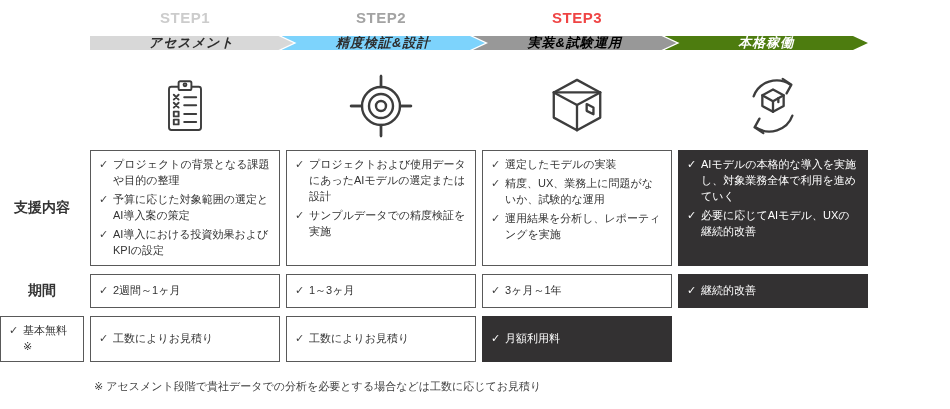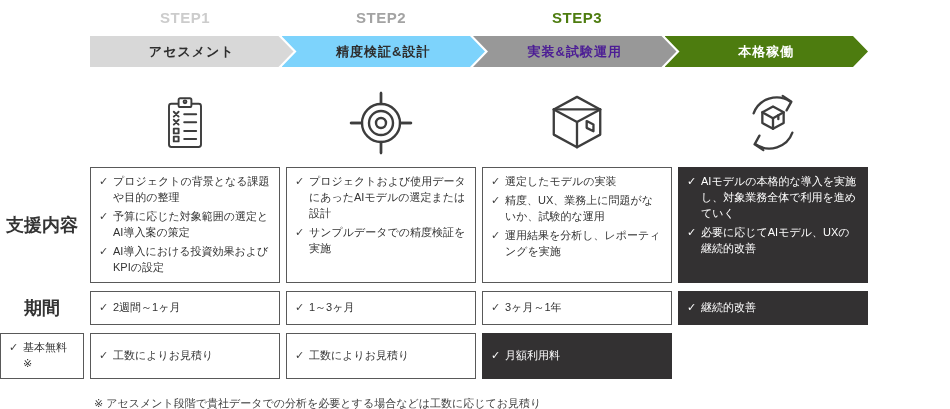--- a/index.html
+++ b/index.html
@@ -14,21 +14,21 @@
     padding-top:4px;
   }
   .cell{min-height:1px;}
   
   .step-label{
     height:26px;display:flex;align-items:center;justify-content:center;
     font-weight:bold;font-size:15px;letter-spacing:.5px;
   }
   
   .chev-row{
-    grid-column:2/6;display:flex;height:31px;margin:6px 0 12px 0;
+    grid-column:2/6;display:flex;height:14px;margin:6px 0 12px 0;font-style:italic;
   }
   .chevron{
     flex:1 1 0;display:flex;align-items:center;justify-content:center;
     font-weight:bold;font-size:13px;letter-spacing:1px;
     clip-path:polygon(0 0,calc(100% - 15px) 0,100% 50%,calc(100% - 15px) 100%,0 100%,15px 50%);
   }
   .chevron.first{
     clip-path:polygon(0 0,calc(100% - 15px) 0,100% 50%,calc(100% - 15px) 100%,0 100%);
   }
   .chevron + .chevron{margin-left:-12px;}
@@ -50,46 +50,46 @@
   .period-box{min-height:34px;margin-bottom:8px;display:flex;align-items:center;}
   .price-box{min-height:35px;display:flex;align-items:center;}
   .box.dark{border-color:#333132;color:#fff;}
   .ci{display:flex;}
   .chk{flex:0 0 14px;color:#3f3f3f;}
   .dark .chk{color:#fff;}
   .citxt{flex:1;}
   
   .row-label{
     display:flex;align-items:center;justify-content:center;
-    font-weight:bold;font-size:18px;padding-left:0;margin-bottom:8px;
+    font-weight:bold;font-size:14px;padding-left:0;margin-bottom:8px;
   }
   
   .footnote{
     grid-column:2/6;margin-top:17px;padding-left:4px;font-size:11px;color:#404040;
   }
 </style>
 </head>
 <body>
 
 <div class="wrap">
 
   <div class="cell"></div>
   <div class="step-label" style="color: rgb(204, 204, 204);">STEP1</div>
   <div class="step-label" style="color: rgb(163, 163, 163);">STEP2</div>
-  <div class="step-label" style="color: #4d7c0f;">STEP3</div>
+  <div class="step-label" style="color: #ef4444;">STEP3</div>
 
   <div class="cell"></div>
   <div class="chev-row">
     <div class="chevron first" style="background-color: rgb(216, 216, 216); color: rgb(46, 46, 46);">
       <span>アセスメント</span>
     </div>
     <div class="chevron" style="background-color: #7dd3fc; color: rgb(46, 46, 46);">
       <span>精度検証&amp;設計</span>
     </div>
-    <div class="chevron" style="background-color: rgb(152, 152, 152); color: #4c1d95; text-align: right;">
+    <div class="chevron" style="background-color: rgb(152, 152, 152); color: #000000; text-align: right;">
       <span>実装&amp;試験運用</span>
     </div>
     <div class="chevron" style="background-color: #4d7c0f; color: rgb(255, 255, 255);">
       <span>本格稼働</span>
     </div>
   </div>
 
   <div class="cell"></div>
   <div class="icon-cell">
     <svg class="ico" width="48" height="66" viewBox="0 0 60 68">

